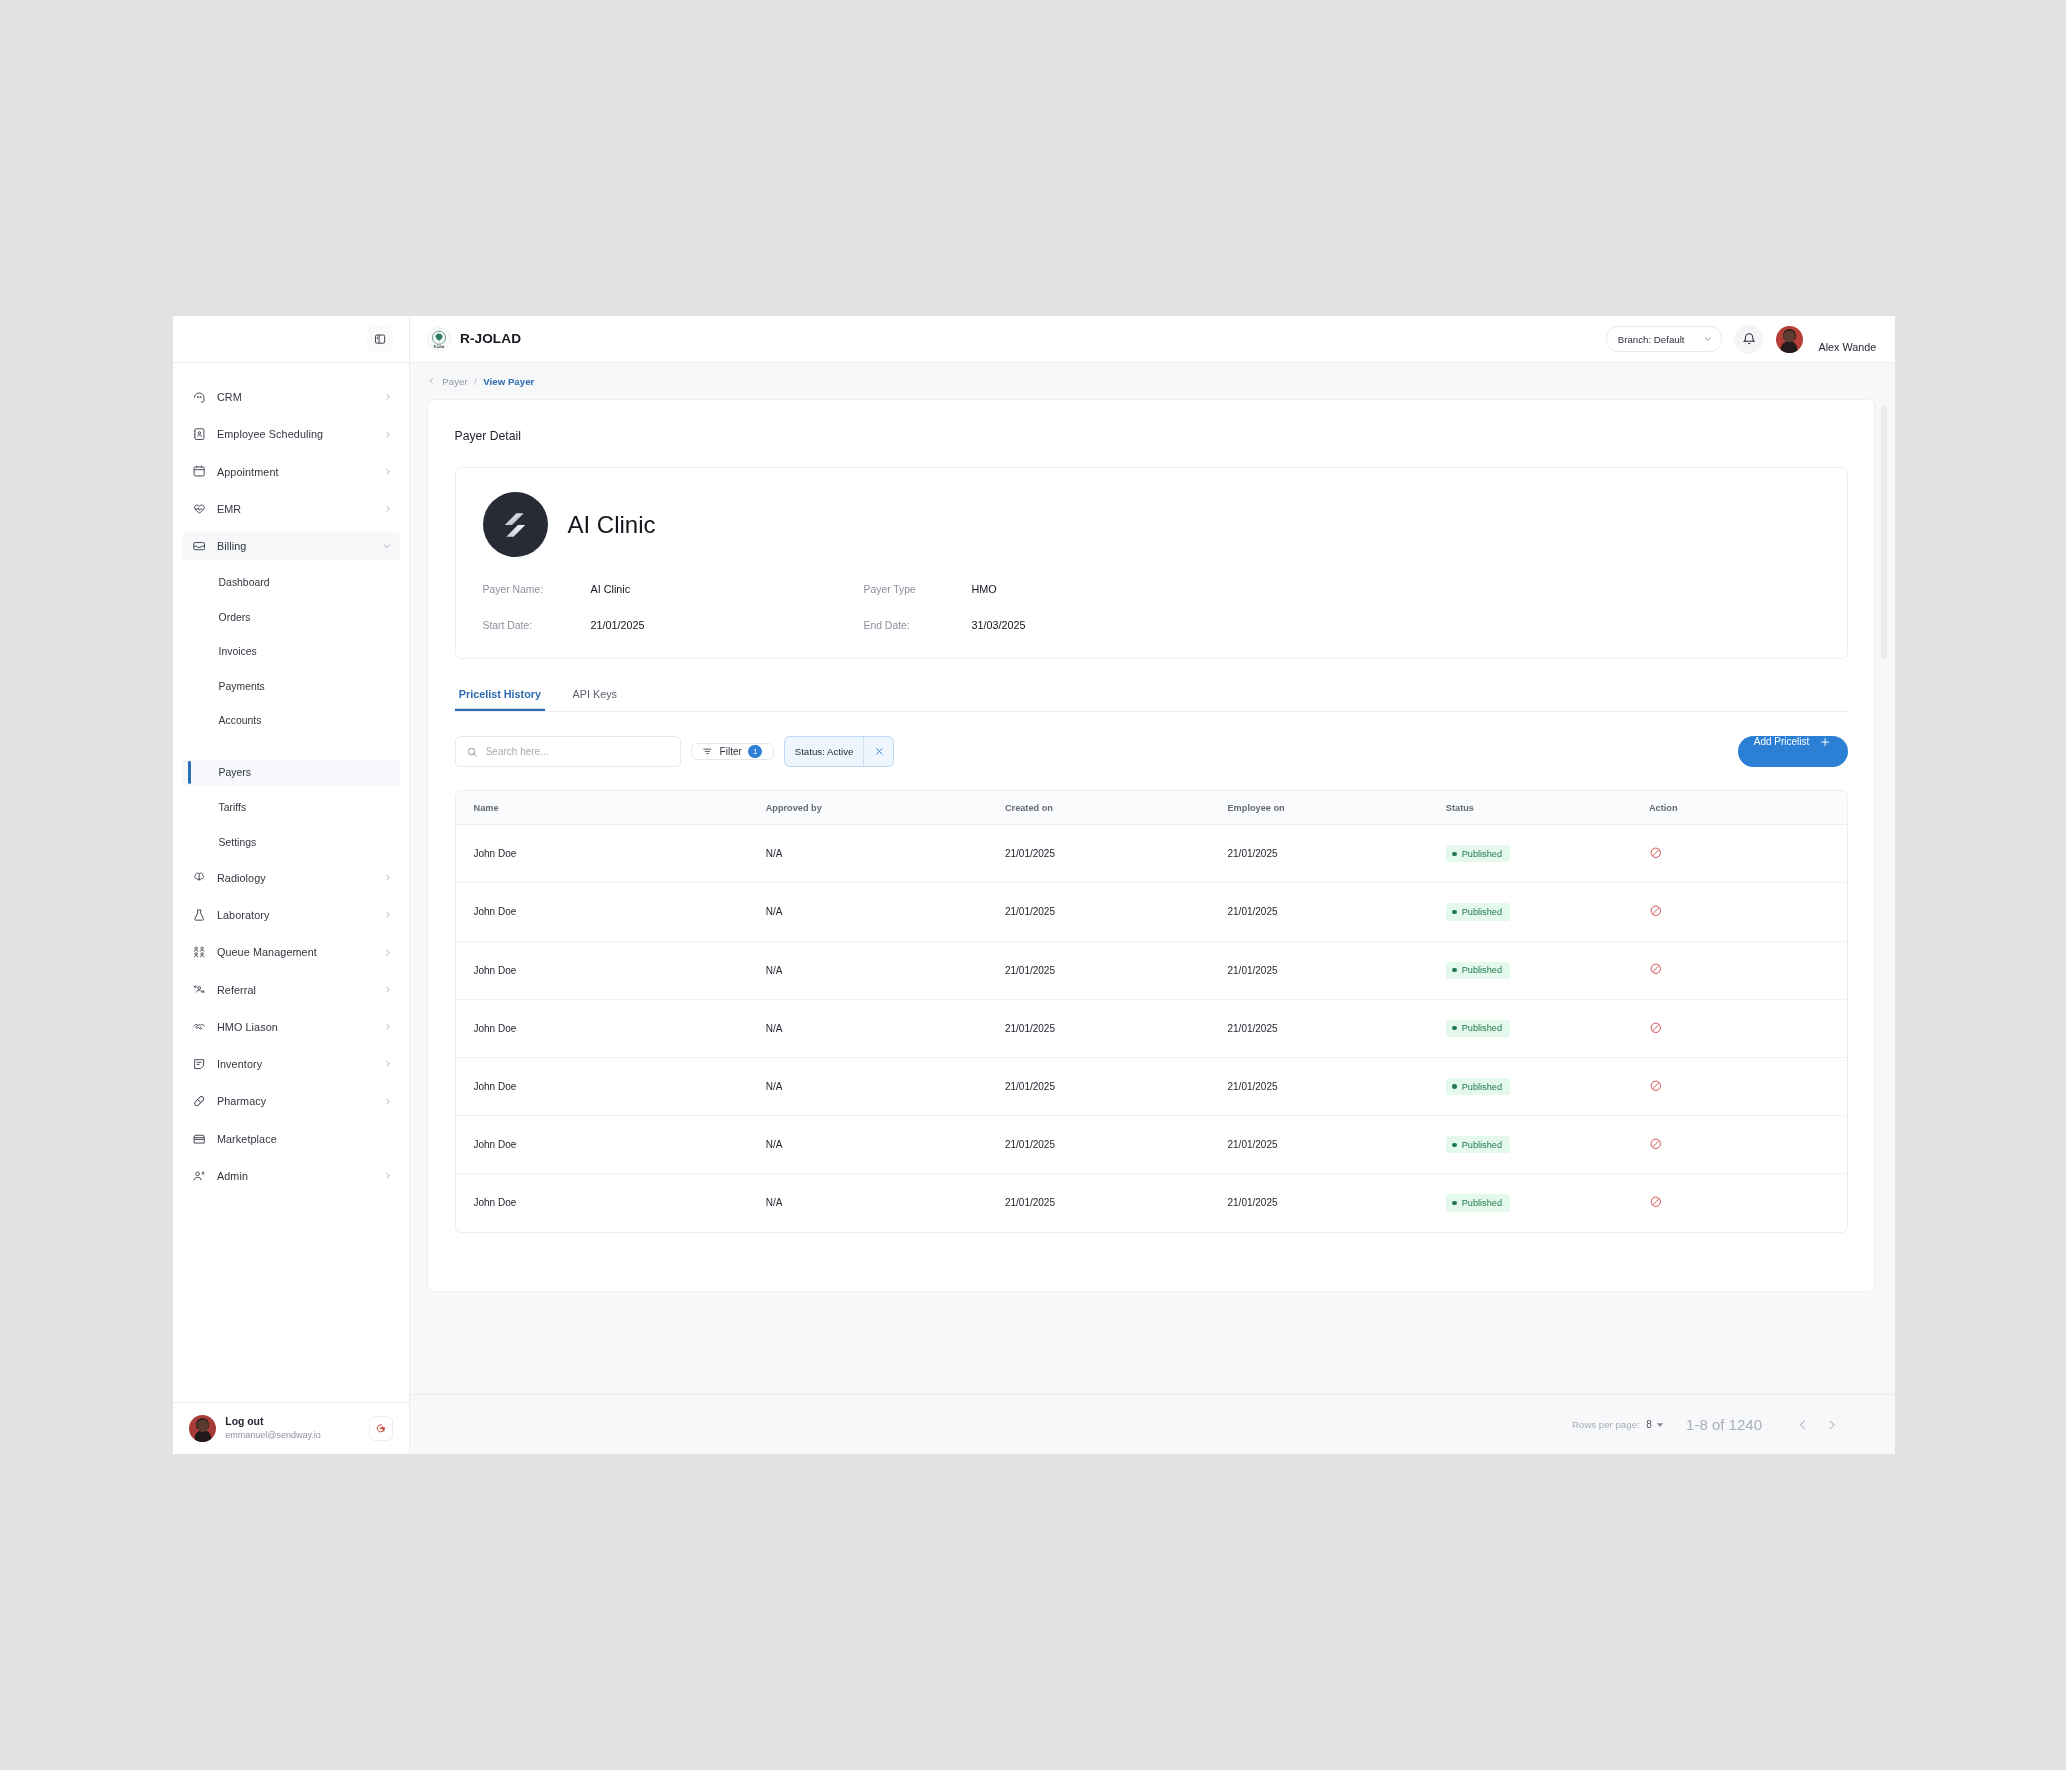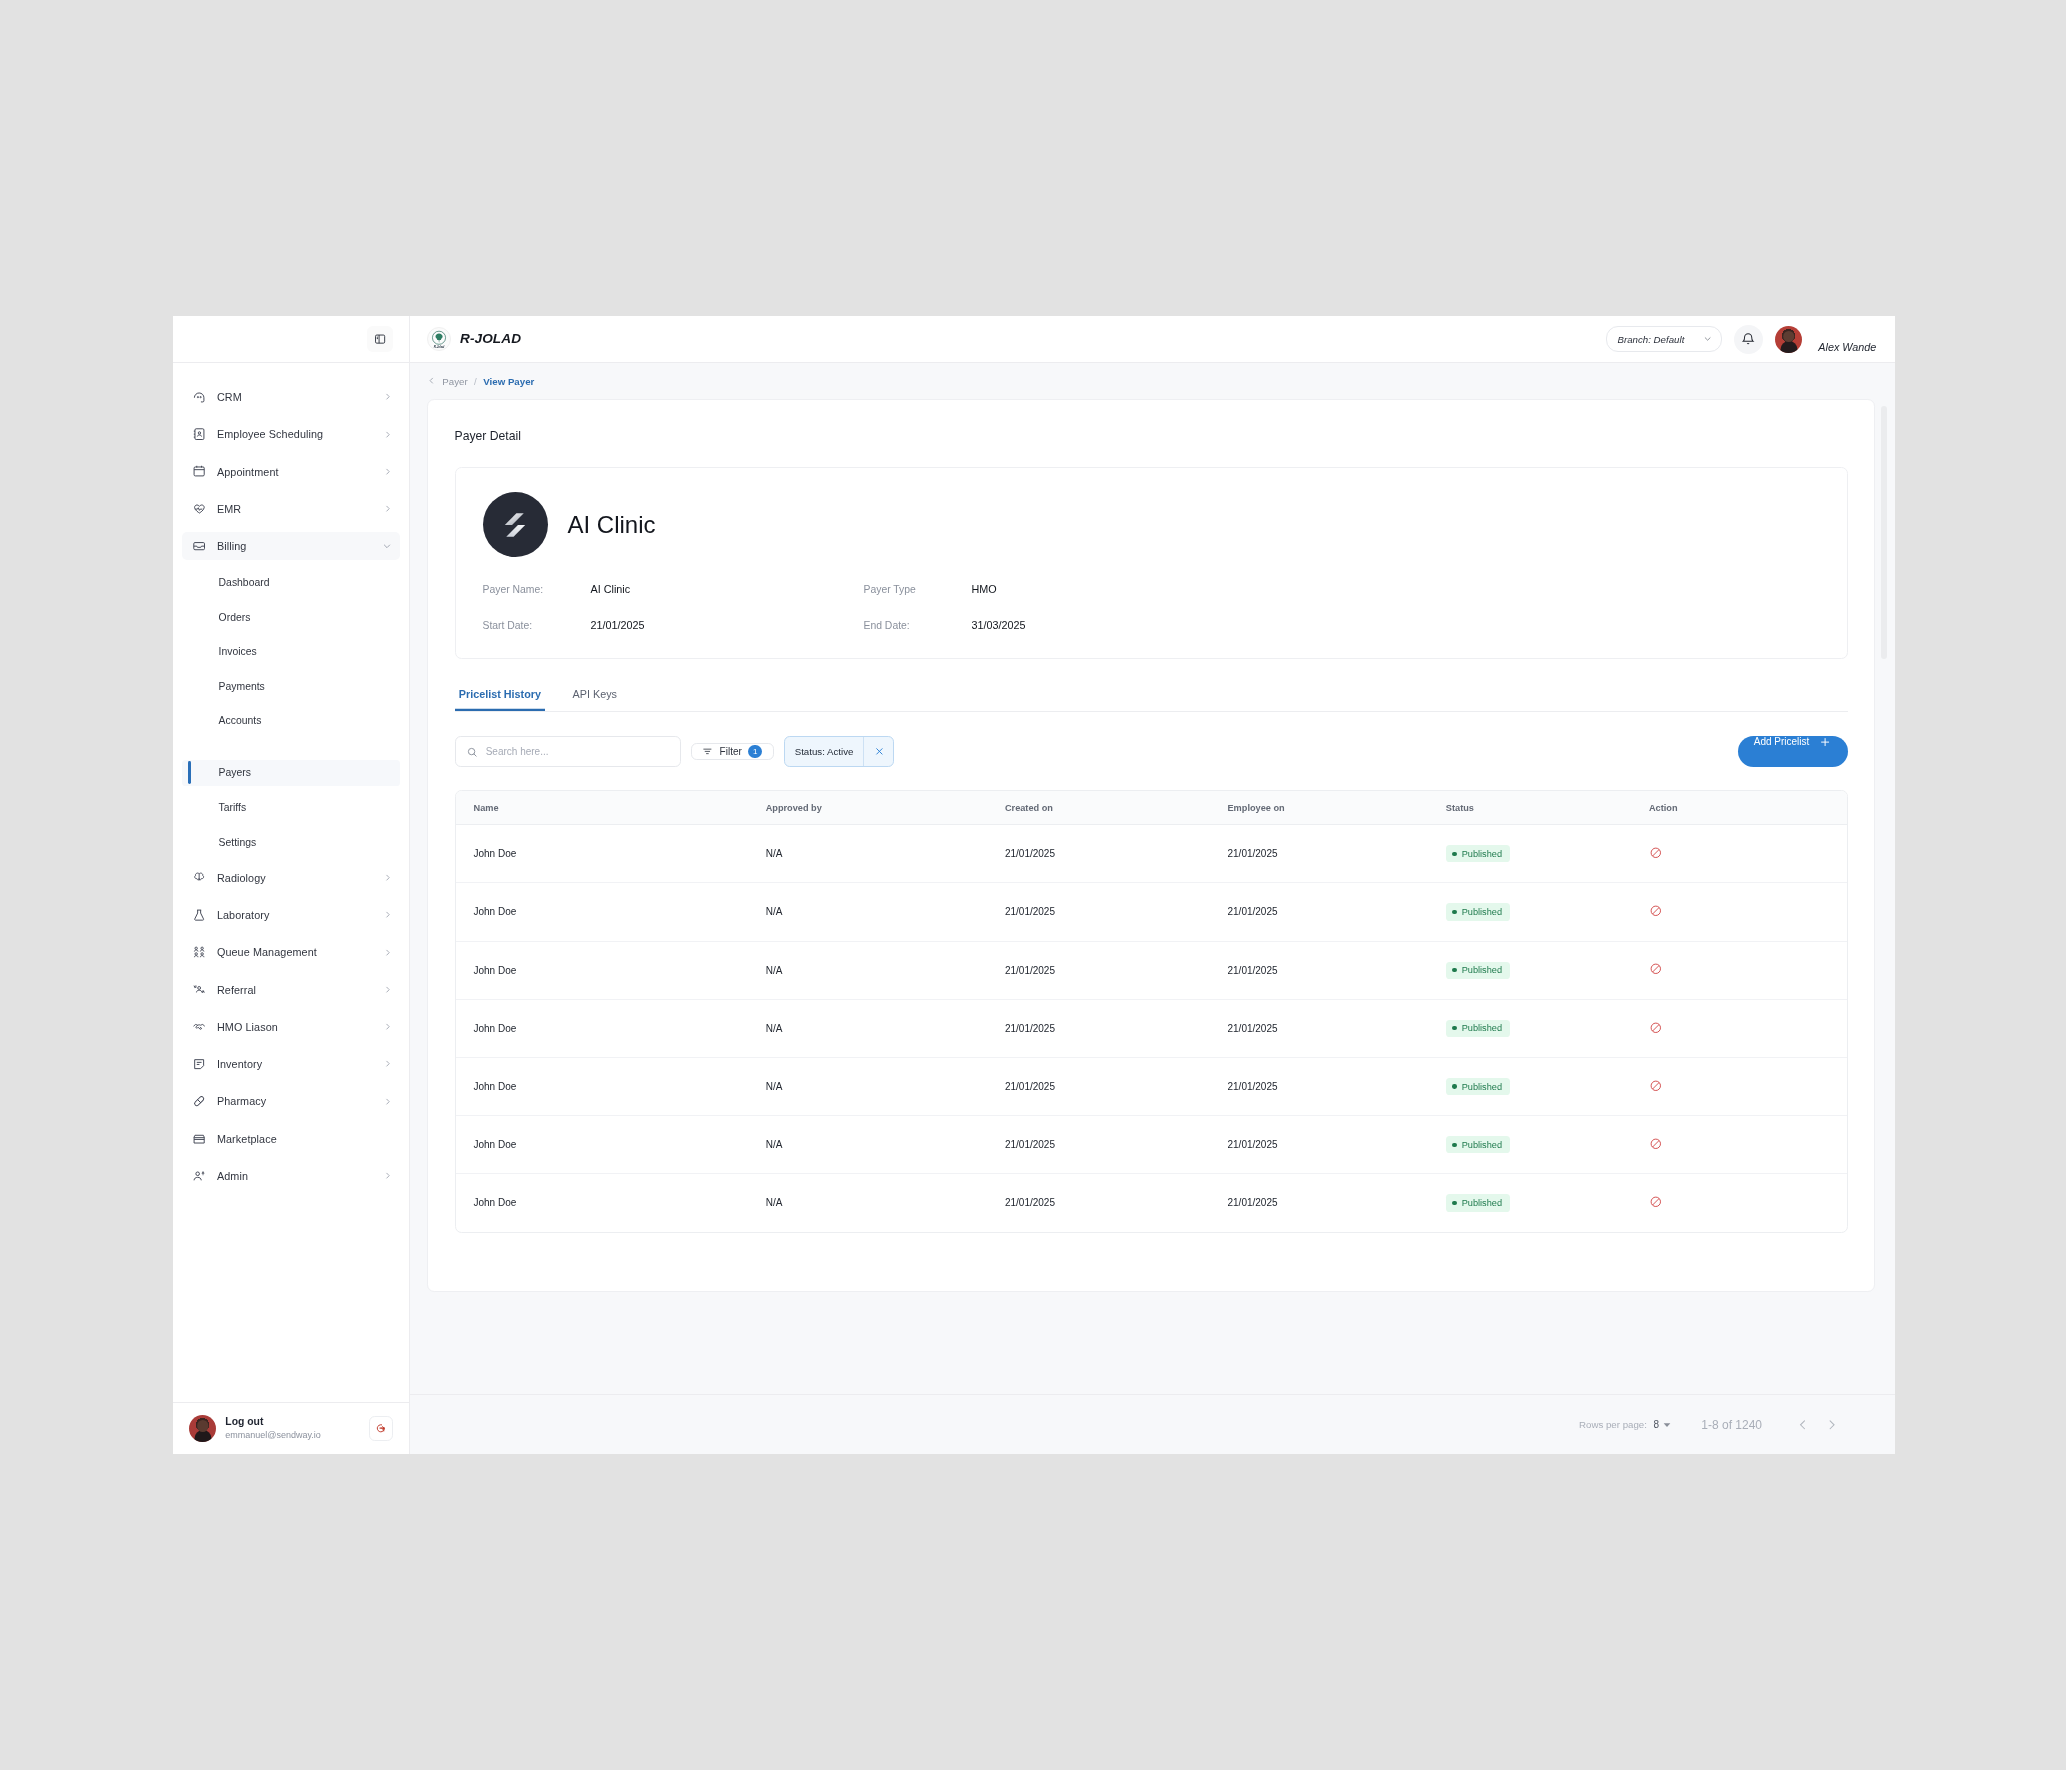--- a/index.html
+++ b/index.html
@@ -152,21 +152,20 @@
     position: relative;
   }
   .topbar {
     height: 47px;
     background: #ffffff;
     border-bottom: 0.7px solid #ececef;
     display: flex;
     align-items: center;
     padding: 0 18.7px 0 17px;
     flex: 0 0 47px;
-    font-style: italic;
   }
   .brand {
     display: flex; align-items: center; gap: 8.6px;
   }
   .brand-logo {
     width: 24.4px; height: 24.4px;
     border-radius: 50%;
     background: #fbfbfb;
     border: 0.7px solid #f0f0f0;
     display:flex; align-items:center; justify-content:center;
@@ -440,21 +439,21 @@
     align-items: center;
     justify-content: flex-end;
     padding-right: 49px;
     gap: 0;
     flex: 0 0 60px;
     background: #f7f8fa;
   }
   .rows-label { font-size: 9.7px; color: #a9aeb8; }
   .rows-value { font-size: 10px; color: #4e5460; margin-left: 6.5px; }
   .rows-caret { margin-left: 4.3px; color: #8a8f99; }
-  .range-label { font-size: 12px; color: #a9aeb8; margin-left: 30px; }
+  .range-label { font-size: 15px; color: #a9aeb8; margin-left: 22px; }
   .pg-btn {
     width: 29px; height: 29px;
     display: flex; align-items: center; justify-content: center;
     color: #b0b5bd;
   }
   .pg-btn.first { margin-left: 26px; }
 
   
   .vscroll-track {
     position: absolute;

